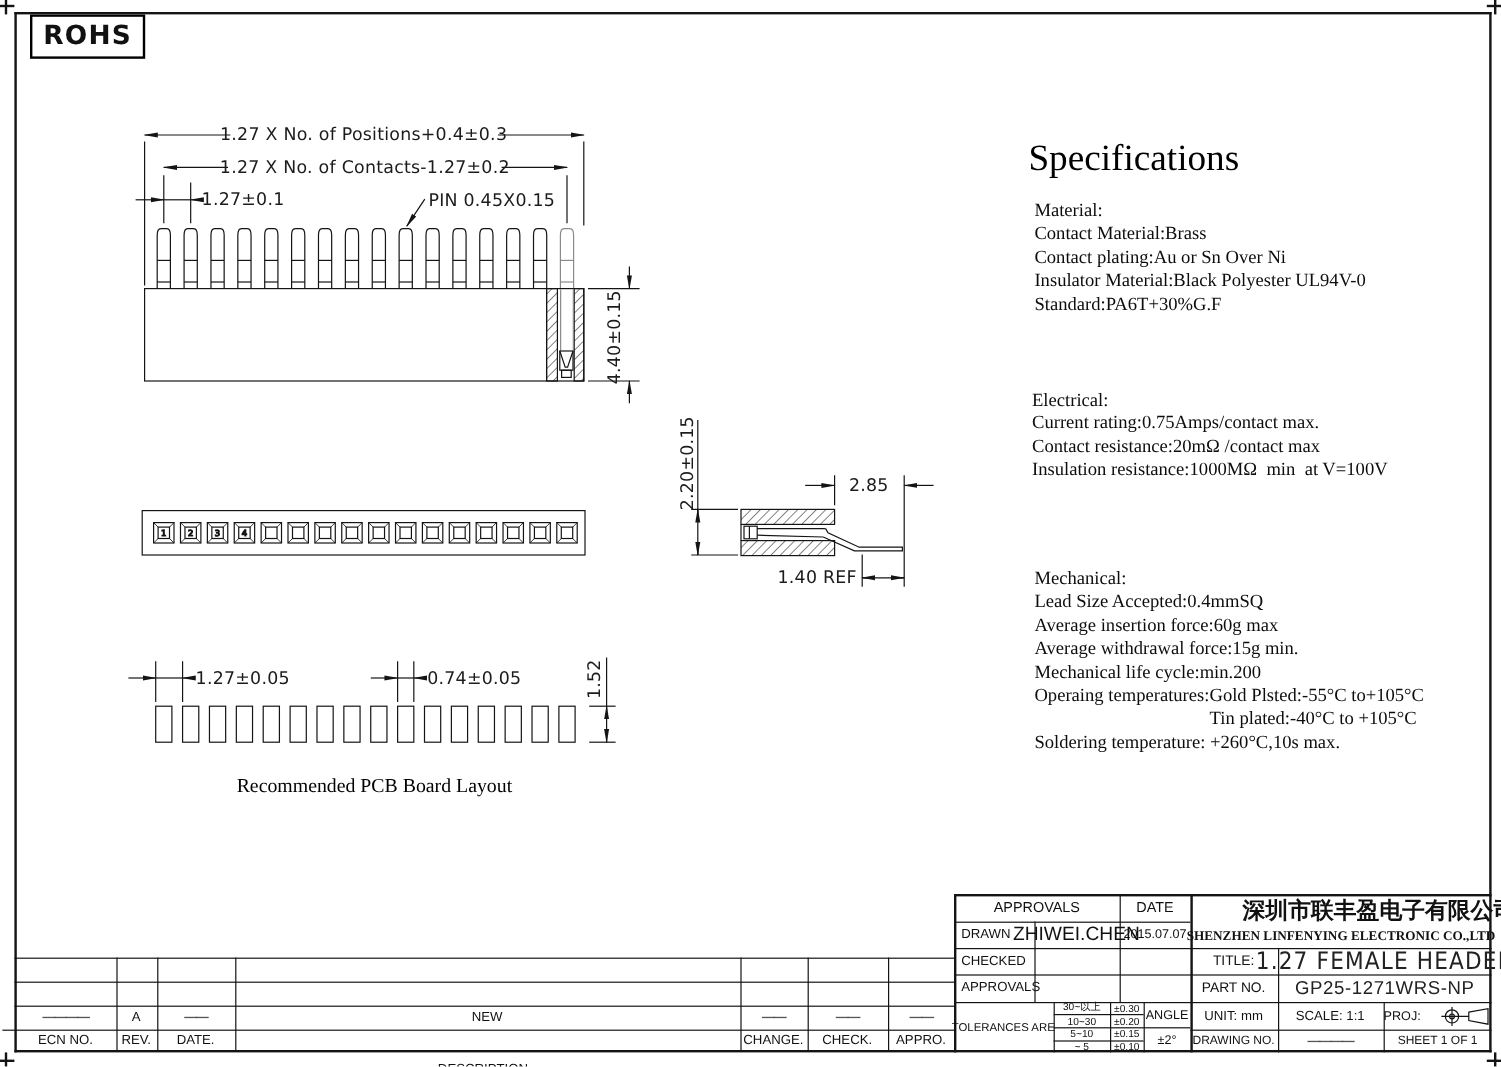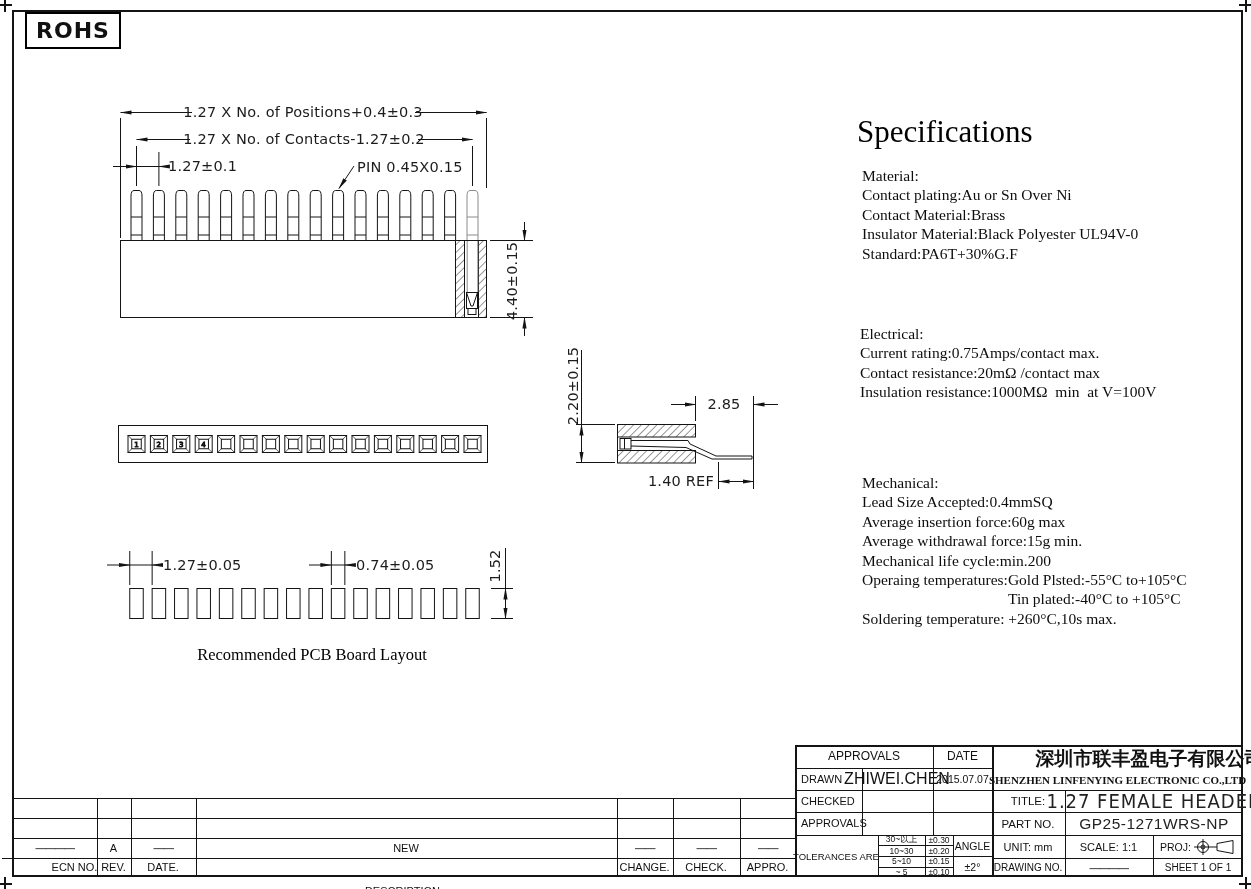--- a/index.html
+++ b/index.html
@@ -28,21 +28,21 @@
   .cell{position:absolute;display:flex;align-items:center;justify-content:center;
         font-size:11px;color:#111;white-space:nowrap;z-index:4;}
   .cell.left{justify-content:flex-start;padding-left:6px;}
   .cell.tiny{font-size:8.5px;}
   .dash{letter-spacing:-1.5px;font-weight:bold;color:#555;}
   #cell-company-cn{font-family:"DejaVu Sans",sans-serif;font-weight:bold;font-size:19px;margin-left:32px;}
   #cell-company-en{font-family:"Liberation Serif",serif;font-weight:bold;font-size:11px;}
   #cell-title-value{font-family:"DejaVu Sans",sans-serif;font-size:19px;letter-spacing:1px;
                     color:#222;transform:scale(0.95,1.05);}
   #cell-part-value{font-size:15.5px;letter-spacing:0.5px;color:#222;}
-  #cell-proj{gap:3px;}
+  #cell-proj{gap:3px;justify-content:space-between;}
 </style>
 </head>
 <body>
 
 <div id="page">
 
   <div class="hl thick" style="left:12px;top:10px;width:1231px;"></div>
   <div class="hl thick" style="left:12px;top:875px;width:1231px;"></div>
   <div class="vl vthick" style="left:12px;top:10px;height:867px;"></div>
   <div class="vl vthick" style="left:1241px;top:10px;height:867px;"></div>
@@ -334,21 +334,21 @@
       <line x1="505.5" y1="548" x2="505.5" y2="618.5"></line>
       <line x1="505.5" y1="599" x2="505.5" y2="588.5" marker-end="url(#arr)"></line>
       <line x1="505.5" y1="608" x2="505.5" y2="618.5" marker-end="url(#arr)"></line>
     </g>
     <text x="163" y="570">1.27±0.05</text>
     <text x="356" y="570">0.74±0.05</text>
     <text transform="translate(500,566) rotate(-90)" text-anchor="middle">1.52</text>
   </svg>
 
   <div class="spec-title">Specifications</div>
-  <div id="spec-material" class="spec-block"><div>Material:</div><div>Contact plating:Au or Sn Over Ni</div><div>Contact Material:Brass</div><div>Insulator Material:Black Polyester UL94V-0</div><div>Standard:PA6T+30%G.F</div></div>
+  <div id="spec-material" class="spec-block"><div>Material:</div><div>Contact Material:Brass</div><div>Contact plating:Au or Sn Over Ni</div><div>Insulator Material:Black Polyester UL94V-0</div><div>Standard:PA6T+30%G.F</div></div>
   <div id="spec-electrical" class="spec-block"><div>Electrical:</div><div>Current rating:0.75Amps/contact max.</div><div>Contact resistance:20mΩ /contact max</div><div>Insulation resistance:1000MΩ  min  at V=100V</div></div>
   <div id="spec-mechanical" class="spec-block"><div>Mechanical:</div><div>Lead Size Accepted:0.4mmSQ</div><div>Average insertion force:60g max</div><div>Average withdrawal force:15g min.</div><div>Mechanical life cycle:min.200</div><div>Operaing temperatures:Gold Plsted:-55°C to+105°C</div><div>Tin plated:-40°C to +105°C</div><div>Soldering temperature: +260°C,10s max.</div></div>
 
   <div id="pcb-caption">Recommended PCB Board Layout</div>
 
   <div class="hl" style="left:12px;top:797.5px;width:783px;"></div>
   <div class="hl" style="left:12px;top:818px;width:783px;"></div>
   <div class="hl" style="left:12px;top:838px;width:783px;"></div>
   <div class="hl" style="left:2px;top:857.5px;width:793px;"></div>
   <div class="vl" style="left:96.5px;top:797.5px;height:78px;"></div>
@@ -359,21 +359,21 @@
   <div class="vl" style="left:739.5px;top:797.5px;height:78px;"></div>
 
   <div class="cell dash" style="left:12px;top:838px;width:85px;height:19px;">————</div>
   <div class="cell" style="left:97px;top:838px;width:33px;height:19px;">A</div>
   <div class="cell dash" style="left:131px;top:838px;width:64px;height:19px;">——</div>
   <div class="cell" style="left:196px;top:838px;width:420px;height:19px;">NEW</div>
   <div class="cell dash" style="left:617px;top:838px;width:55px;height:19px;">——</div>
   <div class="cell dash" style="left:673px;top:838px;width:66px;height:19px;">——</div>
   <div class="cell dash" style="left:740px;top:838px;width:55px;height:19px;">——</div>
 
-  <div class="cell" style="left:12px;top:858px;width:85px;height:18px;padding-left:20px;">ECN NO.</div>
+  <div class="cell" style="left:12px;top:858px;width:85px;height:18px;">ECN NO.</div>
   <div class="cell" style="left:97px;top:858px;width:33px;height:18px;">REV.</div>
   <div class="cell" style="left:131px;top:858px;width:64px;height:18px;">DATE.</div>
   <div class="cell" style="left:196px;top:882px;width:416px;height:18px;">DESCRIPTION.</div>
   <div class="cell" style="left:617px;top:858px;width:55px;height:18px;">CHANGE.</div>
   <div class="cell" style="left:673px;top:858px;width:66px;height:18px;">CHECK.</div>
   <div class="cell" style="left:740px;top:858px;width:55px;height:18px;">APPRO.</div>
 
   <div class="hl" style="left:795px;top:745px;width:448px;height:1.5px;"></div>
   <div class="hl" style="left:795px;top:767.5px;width:197px;"></div>
   <div class="hl" style="left:795px;top:789.5px;width:448px;"></div>

